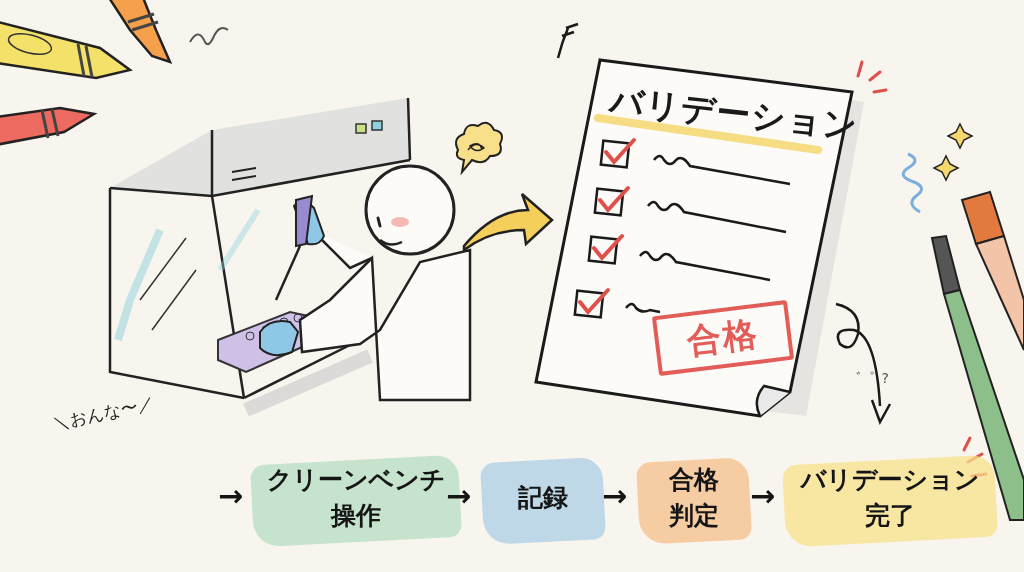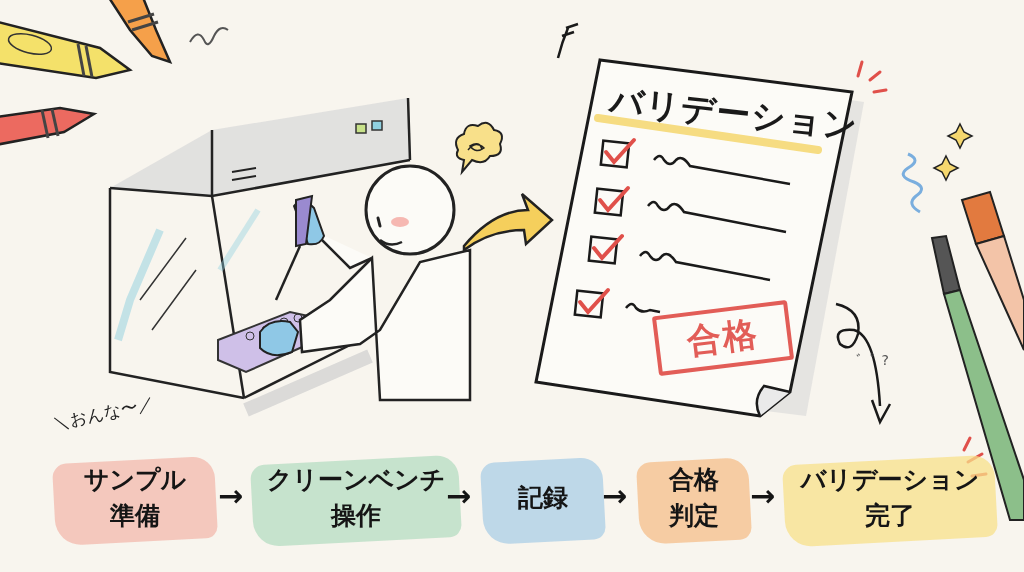--- a/index.html
+++ b/index.html
@@ -161,28 +161,23 @@
   </g>
   <path d="M960 124 l4 8 l8 4 l-8 4 l-4 8 l-4 -8 l-8 -4 l8 -4 Z" fill="#f5d76e" stroke="#222" stroke-width="1.5"></path>
   <path d="M946 156 l4 8 l8 4 l-8 4 l-4 8 l-4 -8 l-8 -4 l8 -4 Z" fill="#f5d76e" stroke="#222" stroke-width="1.5"></path>
   <path d="M908 154 q14 6 0 14 q-12 8 6 14 q14 6 2 14 q-10 8 4 16" fill="none" stroke="#7aaede" stroke-width="3"></path>
   <path d="M964 450 l6 -12 M968 462 l14 -8 M972 476 l14 -2" stroke="#e0504a" stroke-width="3" stroke-linecap="round"></path>
 </svg>
 
 <div class="doc-title">バリデーション</div>
 <div class="stamp">合格</div>
 <div class="aside-note">＼おんな〜／</div>
-<div class="mumble" style="left:856px;top:352px;">ﾞ ﾟ ?</div>
+<div class="mumble" style="left:856px;top:370px;">ﾞ ﾟ ?</div>
 
 <div class="flow">
-  <div class="step" style="left:0;width:150px;">
-    <div class="swash" style="background:#f3b8ac;"></div>
-    <div class="line">サンプル</div>
-    <div class="line">準備</div>
-  </div>
   <div class="arrow" style="left:158px;">→</div>
   <div class="step" style="left:198px;width:196px;text-align:center;">
     <div class="swash" style="background:#b5dcc2;"></div>
     <div class="line">クリーンベンチ</div>
     <div class="line">操作</div>
   </div>
   <div class="arrow" style="left:386px;">→</div>
   <div class="step" style="left:428px;width:110px;">
     <div class="swash" style="background:#abcde6;"></div>
     <div class="line">記録</div>

